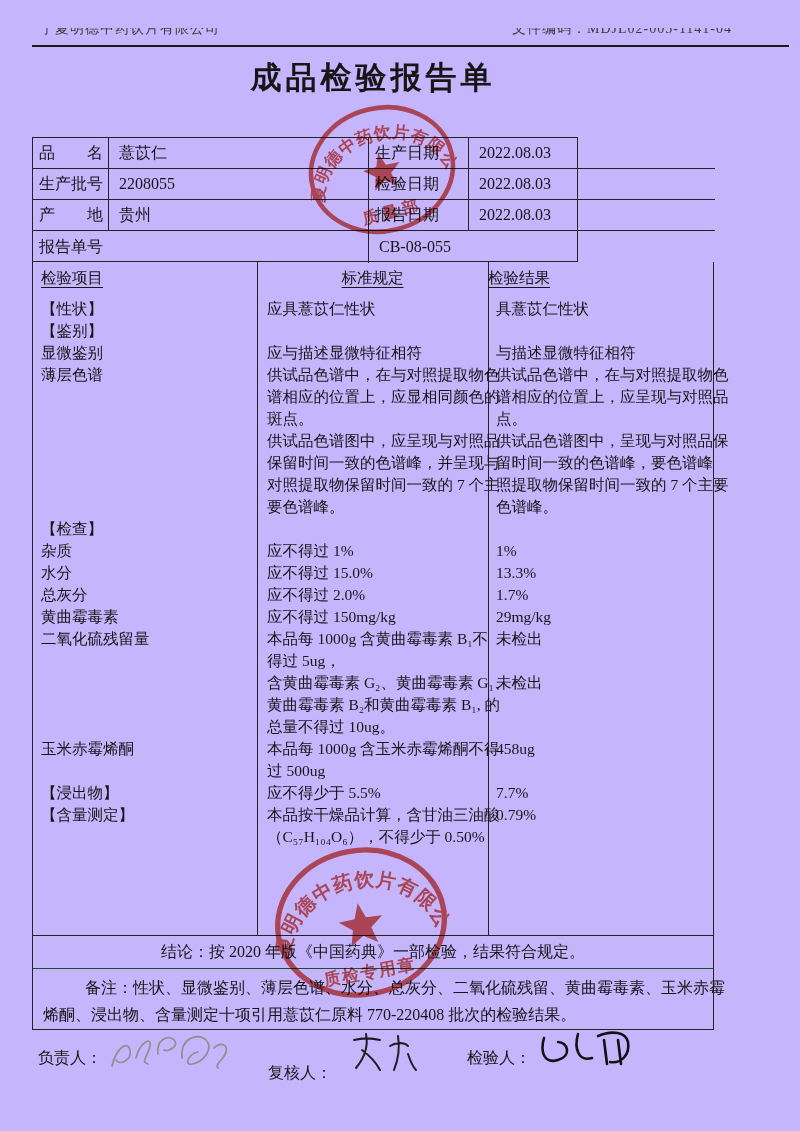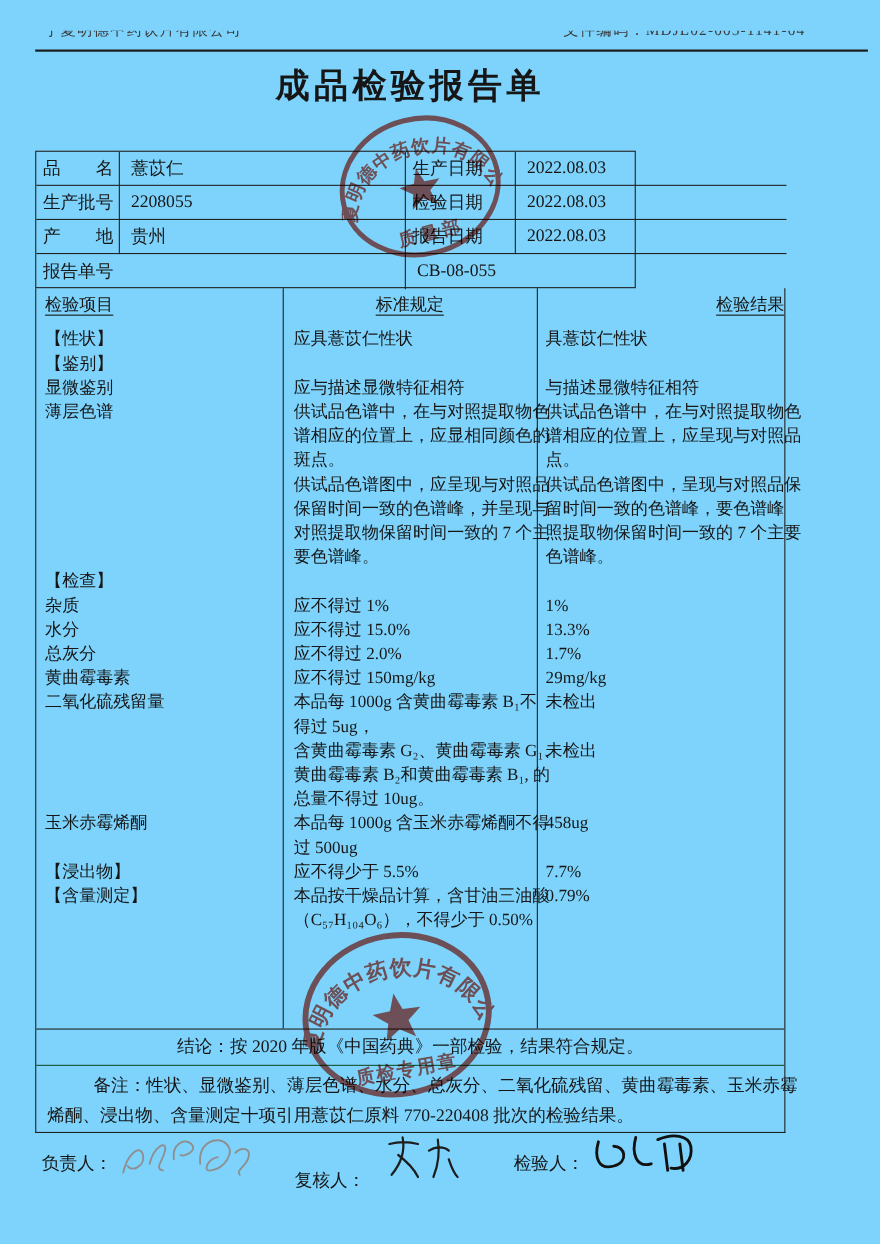--- a/index.html
+++ b/index.html
@@ -1,17 +1,17 @@
 <!DOCTYPE html>
 <html><head>
 <meta charset="utf-8">
 <style>
   html,body { margin:0; padding:0; background:#ffffff; }
   .page {
-    position:relative; width:800px; height:1131px; background:#7dd3fc;
+    position:relative; width:800px; height:1131px; background:#c4b5fd;
     font-family:"Liberation Serif","DejaVu Serif",serif; color:#161616; overflow:hidden;
   }
   
   .hdr-clip { position:absolute; top:28px; height:14px; overflow:hidden; }
   .hdr-clip .hdr-text { display:block; font-size:14px; line-height:15px; margin-top:-7px; color:#3a3a3a; letter-spacing:1px; white-space:nowrap; }
   .hdr-company { left:40px; width:330px; }
   .hdr-code { left:512px; width:285px; }
   .hdr-rule { position:absolute; top:45px; left:32px; width:757px; height:2px; background:#1c1c1c; }
 
   .title { position:absolute; top:57px; left:32px; width:682px; text-align:center;
@@ -27,21 +27,21 @@
   .icell.lastcol { border-right:none; }
   .icell.lastrow { border-bottom:none; }
 
   
   .main-table { position:absolute; top:262px; left:32px; width:682px; height:768px;
     border:1.5px solid #222; border-top:none; box-sizing:border-box; font-size:15.5px; }
   .mh { position:absolute; top:4px; height:26px; line-height:24px; text-decoration:underline;
         text-underline-offset:4px; white-space:nowrap; }
   .mh1 { left:8px; width:210px; text-align:left; }
   .mh2 { left:224px; width:231px; text-align:center; }
-  .mh3 { left:455px; width:225px; text-align:right; }
+  .mh3 { left:455px; width:225px; text-align:left; }
   .vline { position:absolute; top:0; width:1px; height:673px; background:#222; }
   .vline1 { left:224px; } .vline2 { left:455px; }
   .bodycol { position:absolute; top:36px; line-height:22px; white-space:nowrap; }
   .bc1 { left:8px;   width:212px; }
   .bc2 { left:234px; width:220px; }
   .bc3 { left:463px; width:214px; }
   .tline { height:22px; }
   .conclusion-row { position:absolute; top:673px; left:0; right:0; height:33px; border-top:1px solid #222;
     box-sizing:border-box; text-align:center; line-height:32px; font-size:16px; }
   .remark-row { position:absolute; top:706px; left:0; right:0; height:62px; border-top:1px solid #14532d;

